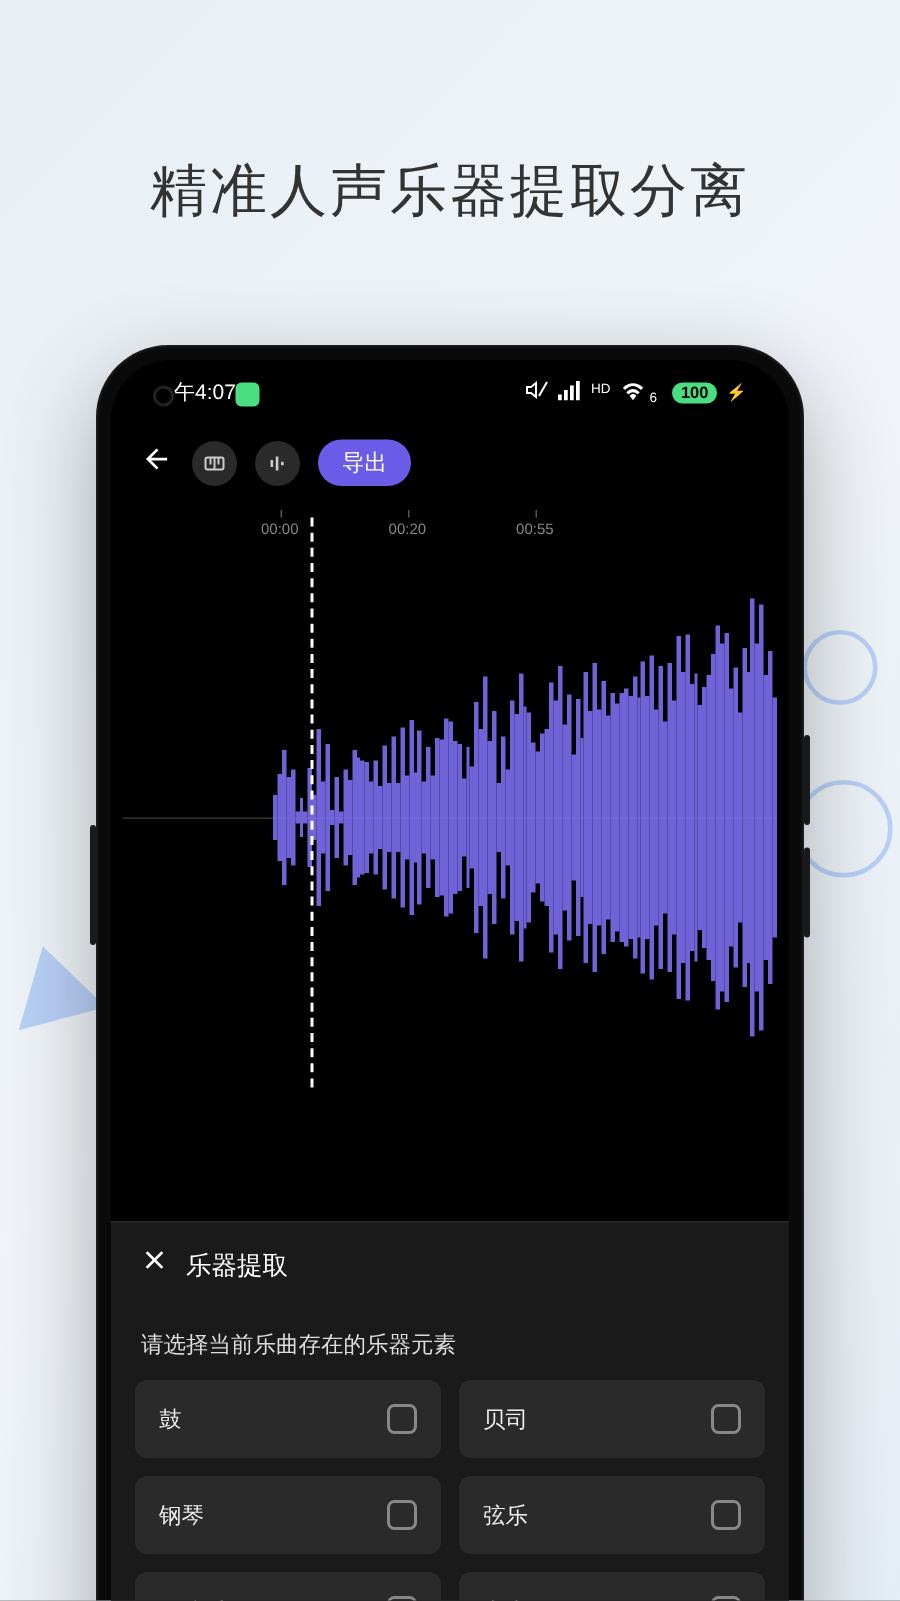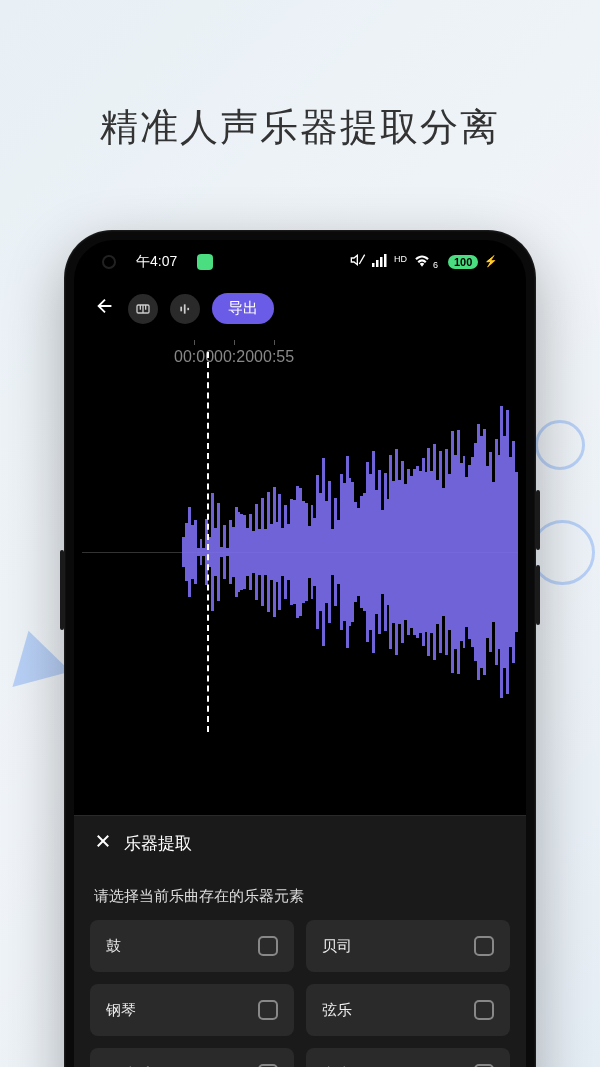--- a/index.html
+++ b/index.html
@@ -65,21 +65,21 @@
 }
 
 .status-bar {
   display: flex;
   align-items: center;
   justify-content: space-between;
   padding: 12px 28px 8px;
   color: #fff;
   font-size: 14px;
 }
-.status-left { display: flex; align-items: center; gap: 20px; }
+.status-left { display: flex; align-items: flex-end; gap: 0; }
 .camera-hole { width: 14px; height: 14px; background: #000; border: 2px solid #222; border-radius: 50%; }
 .status-time { font-weight: 500; }
 .status-icon-green { width: 16px; height: 16px; background: #4ade80; border-radius: 4px; }
 .status-right { display: flex; align-items: center; gap: 6px; font-size: 12px; }
 .battery-pill { background: #4ade80; color: #000; padding: 1px 6px; border-radius: 8px; font-size: 11px; font-weight: 600; }
 
 .app-header {
   display: flex;
   align-items: center;
   padding: 14px 20px;
@@ -99,23 +99,24 @@
 .export-btn {
   background: #6b5ce7;
   color: #fff;
   padding: 6px 16px;
   border-radius: 18px;
   font-size: 15px;
 }
 
 .timeline {
   display: flex;
+  gap: 60px;
   padding: 10px 0 6px 100px;
   color: #888;
-  font-size: 16px;
+  font-size: 10px;
 }
 .timeline span { position: relative; }
 .timeline span::before {
   content: '';
   position: absolute;
   top: -8px; left: 50%;
   width: 1px; height: 5px;
   background: #555;
 }
 

